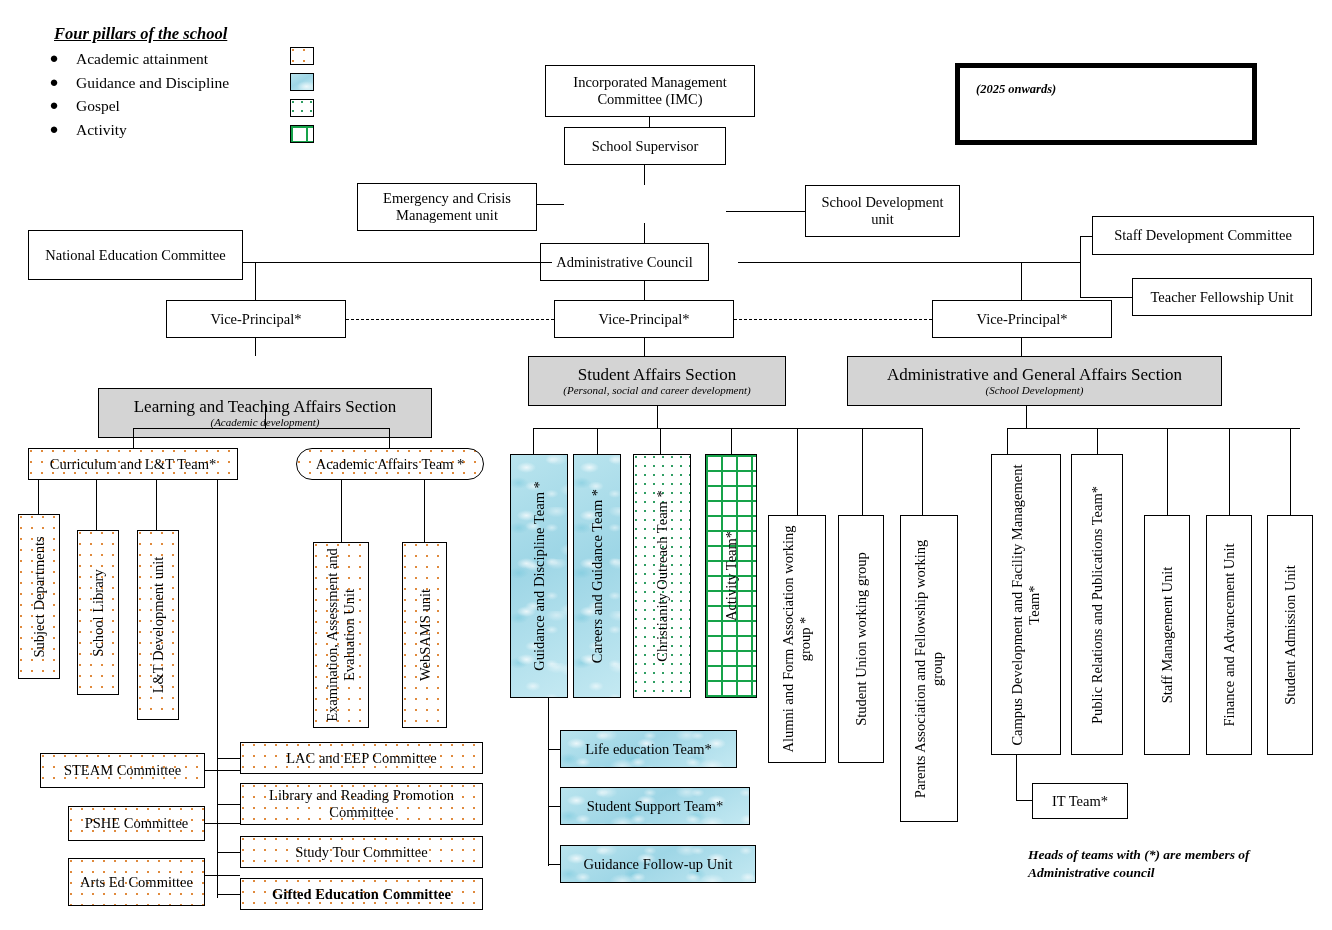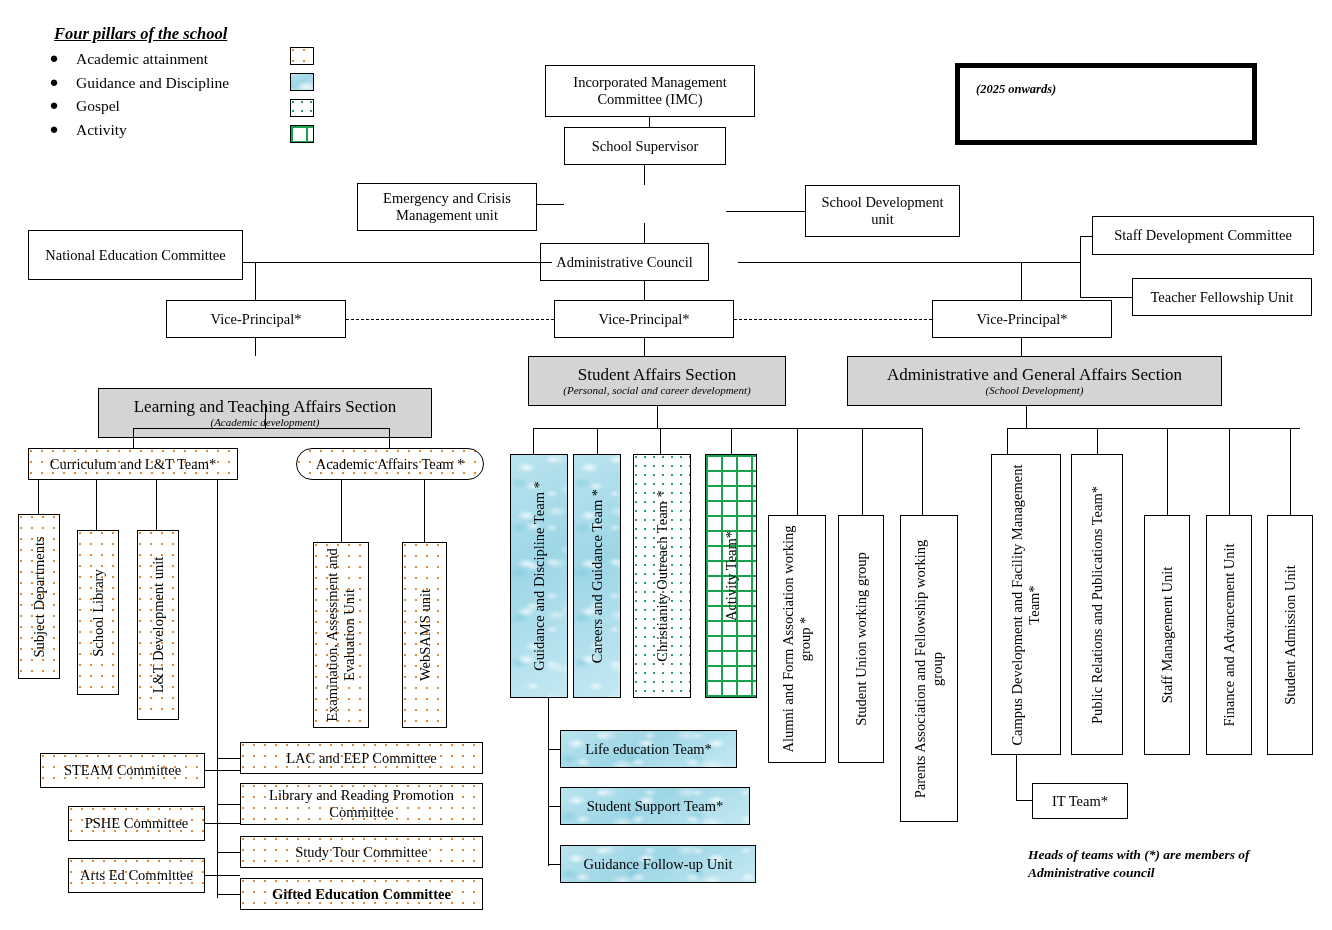--- a/index.html
+++ b/index.html
@@ -193,21 +193,21 @@
   <div class="ln vl" style="left:424px;top:480px;height:62px;"></div>
   <div class="vbox p-academic" style="left:313px;top:542px;width:56px;height:186px;">
     <span class="vtxt" style="white-space:normal;width:180px;">Examination, Assessment and Evaluation Unit</span>
   </div>
   <div class="vbox p-academic" style="left:402px;top:542px;width:45px;height:186px;">
     <span class="vtxt">WebSAMS unit</span>
   </div>
 
   <div class="box p-academic" style="left:40px;top:753px;width:165px;height:35px;">STEAM Committee</div>
   <div class="box p-academic" style="left:68px;top:806px;width:137px;height:35px;text-align:right;">PSHE Committee</div>
-  <div class="box p-academic" style="left:68px;top:858px;width:137px;height:35px;">Arts Ed Committee</div>
+  <div class="box p-academic" style="left:68px;top:858px;width:137px;height:48px;">Arts Ed Committee</div>
 
   <div class="box p-academic" style="left:240px;top:742px;width:243px;height:32px;">LAC and EEP Committee</div>
   <div class="box p-academic" style="left:240px;top:783px;width:243px;height:42px;">Library and Reading Promotion Committee</div>
   <div class="box p-academic" style="left:240px;top:836px;width:243px;height:32px;">Study Tour Committee</div>
   <div class="box p-academic" style="left:240px;top:878px;width:243px;height:32px;font-weight:bold;">Gifted Education Committee</div>
 
   <div class="ln hl" style="left:205px;top:770px;width:35px;"></div>
   <div class="ln hl" style="left:205px;top:823px;width:35px;"></div>
   <div class="ln hl" style="left:205px;top:875px;width:35px;"></div>
   <div class="ln vl" style="left:217px;top:746px;height:152px;"></div>

